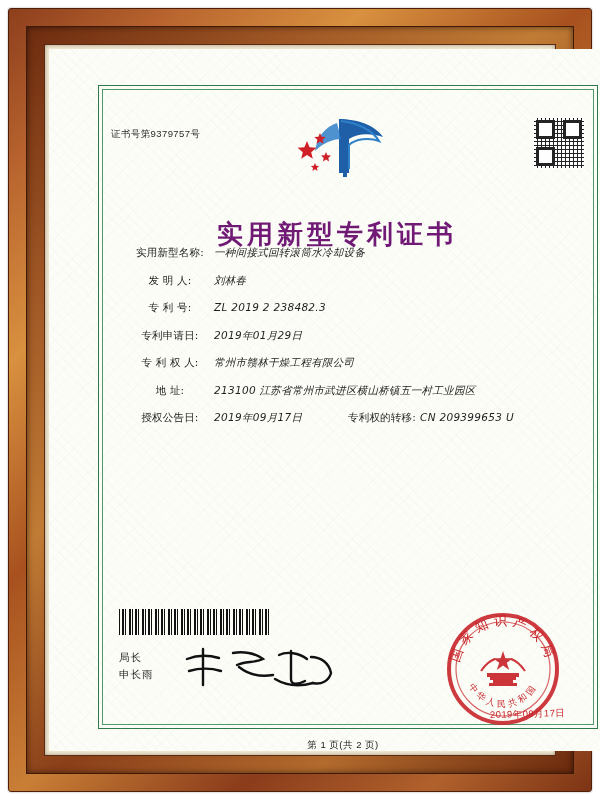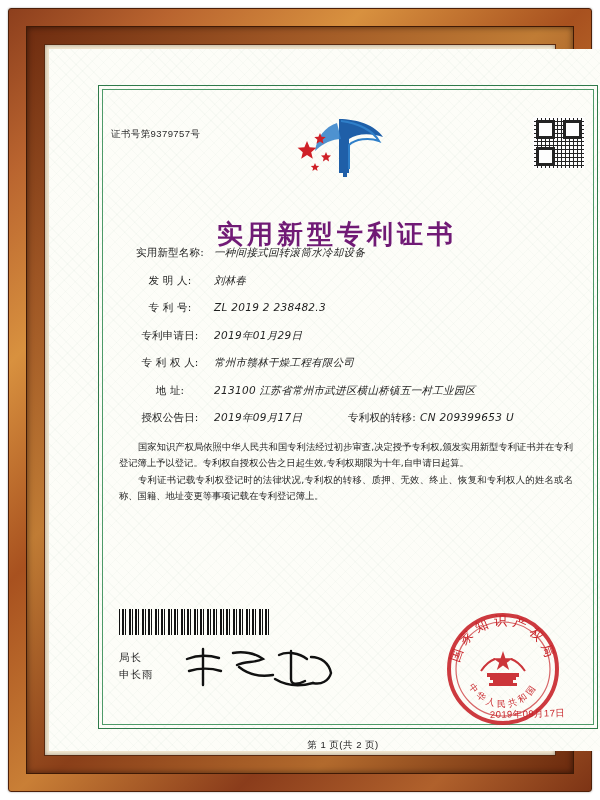--- a/index.html
+++ b/index.html
@@ -351,24 +351,20 @@
         <span class="field-label w1">授权公告日:</span>
         <span class="field-value">2019年09月17日</span>
       </span>
       <span class="half">
         <span class="field-label w2">专利权的转移:</span>
         <span class="field-value">CN 209399653 U</span>
       </span>
     </div>
   </div>
 
-  <div class="body-text">
-    <p>国家知识产权局依照中华人民共和国专利法经过初步审查,决定授予专利权,颁发实用新型专利证书并在专利登记簿上予以登记。专利权自授权公告之日起生效,专利权期限为十年,自申请日起算。</p>
-    <p>专利证书记载专利权登记时的法律状况,专利权的转移、质押、无效、终止、恢复和专利权人的姓名或名称、国籍、地址变更等事项记载在专利登记簿上。</p>
-  </div>
 
   <div class="barcode"></div>
 
   <div class="sign-label">
     <div>局长</div>
     <div>申长雨</div>
   </div>
 
   <div class="signature">
     <svg viewBox="0 0 160 44" width="160" height="44" aria-hidden="true">

